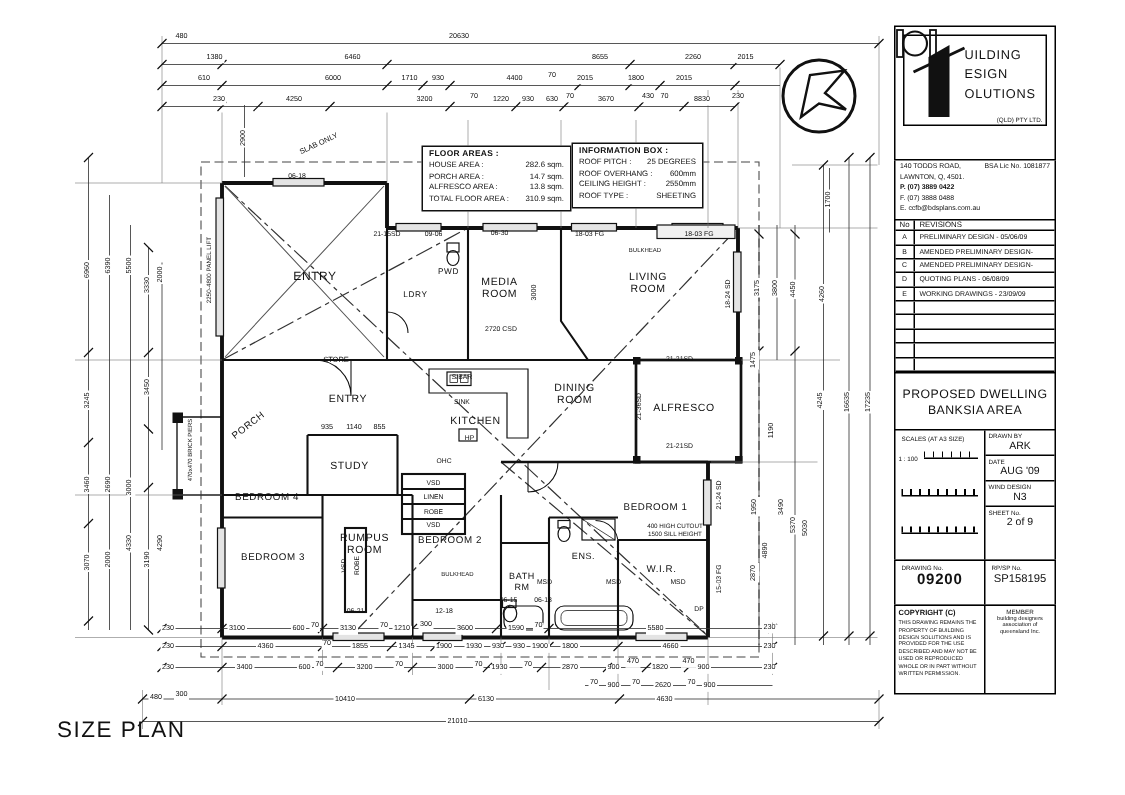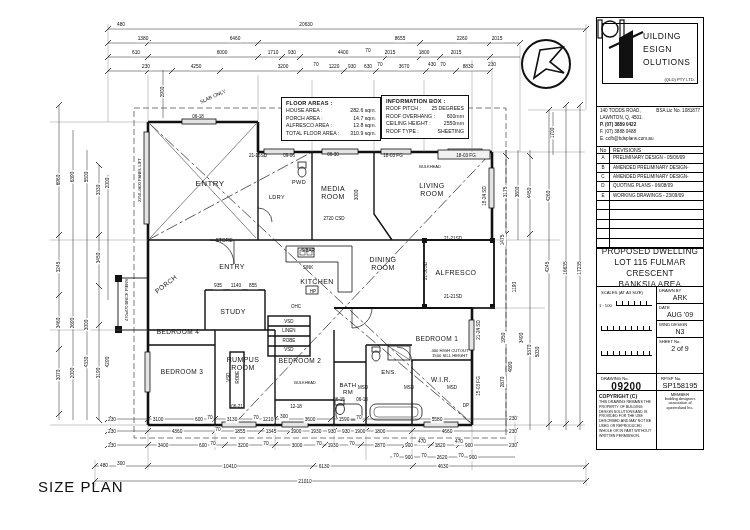--- a/index.html
+++ b/index.html
@@ -38,21 +38,21 @@
   .tb-grid{display:flex;}
   .tb-grid .gl{width:60px;border-right:1.3px solid #000;box-sizing:border-box;padding:2px 2px;}
   .tb-grid .gr{flex:1;}
   .cell-lab{font-size:4.2px;padding:1px 2px 0 2px;}
   .cell-val{text-align:center;font-size:7px;padding:1px 0 2px 0;}
   .gr-cell{border-bottom:1.3px solid #000;}
   .gr-cell:last-child{border-bottom:none;}
   .scalebar{height:4px;margin:6px 2px 2px 2px;border-bottom:1.2px solid #000;
             background:repeating-linear-gradient(90deg,#000 0 1px,transparent 1px 6px);}
   .scl-row{display:flex;align-items:flex-end;font-size:4.2px;gap:2px;}
-  .tb-draw{display:flex;height:18px;}
+  .tb-draw{display:flex;height:31px;}
   .tb-draw .dcell{box-sizing:border-box;padding:1px 2px;}
   .tb-draw .dcell:first-child{width:60px;border-right:1.3px solid #000;}
   .dnum{text-align:center;font-weight:bold;font-size:10px;letter-spacing:.5px;}
   .dnum2{text-align:center;font-size:7.5px;}
   .tb-copy{display:flex;height:60px;}
   .copy-l{width:60px;border-right:1.3px solid #000;box-sizing:border-box;padding:2px;}
   .copy-title{font-size:5px;font-weight:bold;}
   .copy-text{font-size:3.6px;line-height:1.35;margin-top:1px;}
   .copy-r{flex:1;text-align:center;padding-top:1px;}
   .member-lab{font-size:4.2px;}
@@ -488,21 +488,20 @@
             <span class="rev-desc-col"></span>
           </div>
           <div class="rev-row">
             <span class="rev-no-col"></span>
             <span class="rev-desc-col"></span>
           </div>
         </div>
     </div>
     <div class="sect tb-project">
       <div>PROPOSED DWELLING</div>
-      <div>LOT 115 FULMAR CRESCENT</div>
       <div>BANKSIA AREA</div>
     </div>
     <div class="sect tb-grid" style="height:88px;">
       <div class="gl">
         <div class="cell-lab">SCALES (AT A3 SIZE)</div>
         <div class="scl-row">
             <span>1 : 100</span>
             <div class="scalebar" style="flex:1"></div>
           </div>
         <div class="scalebar" style="margin-top:18px;"></div>

